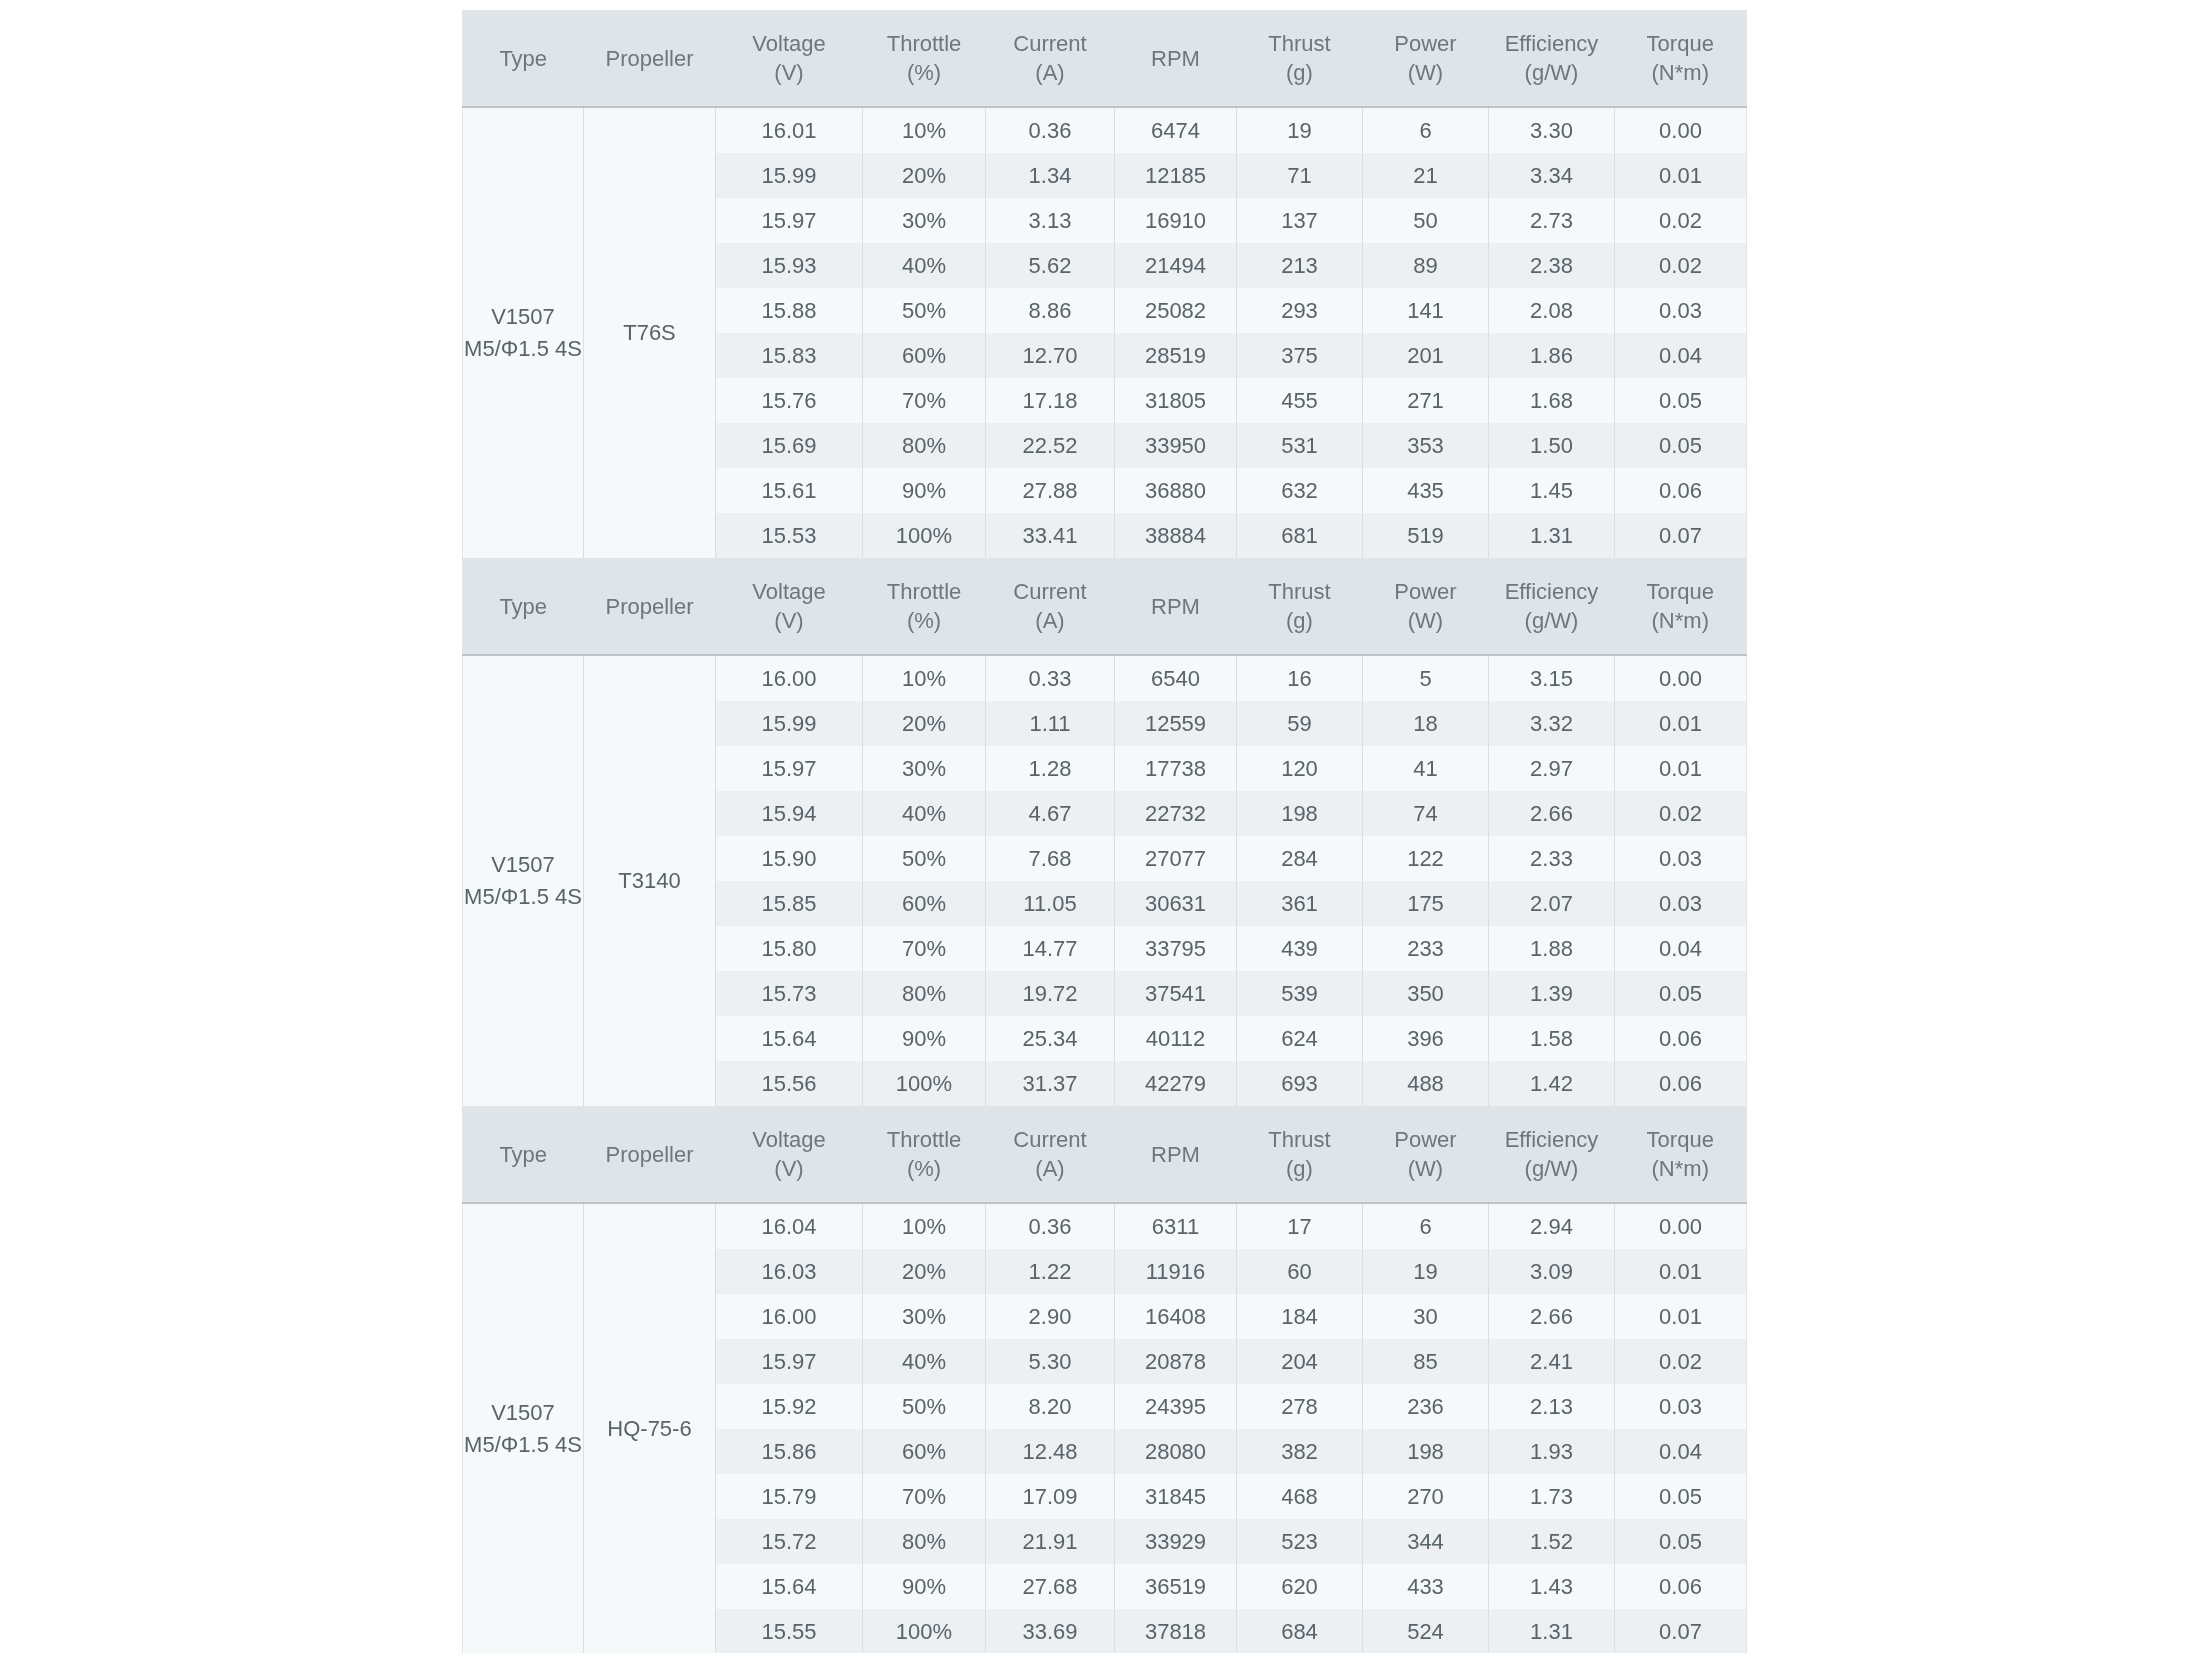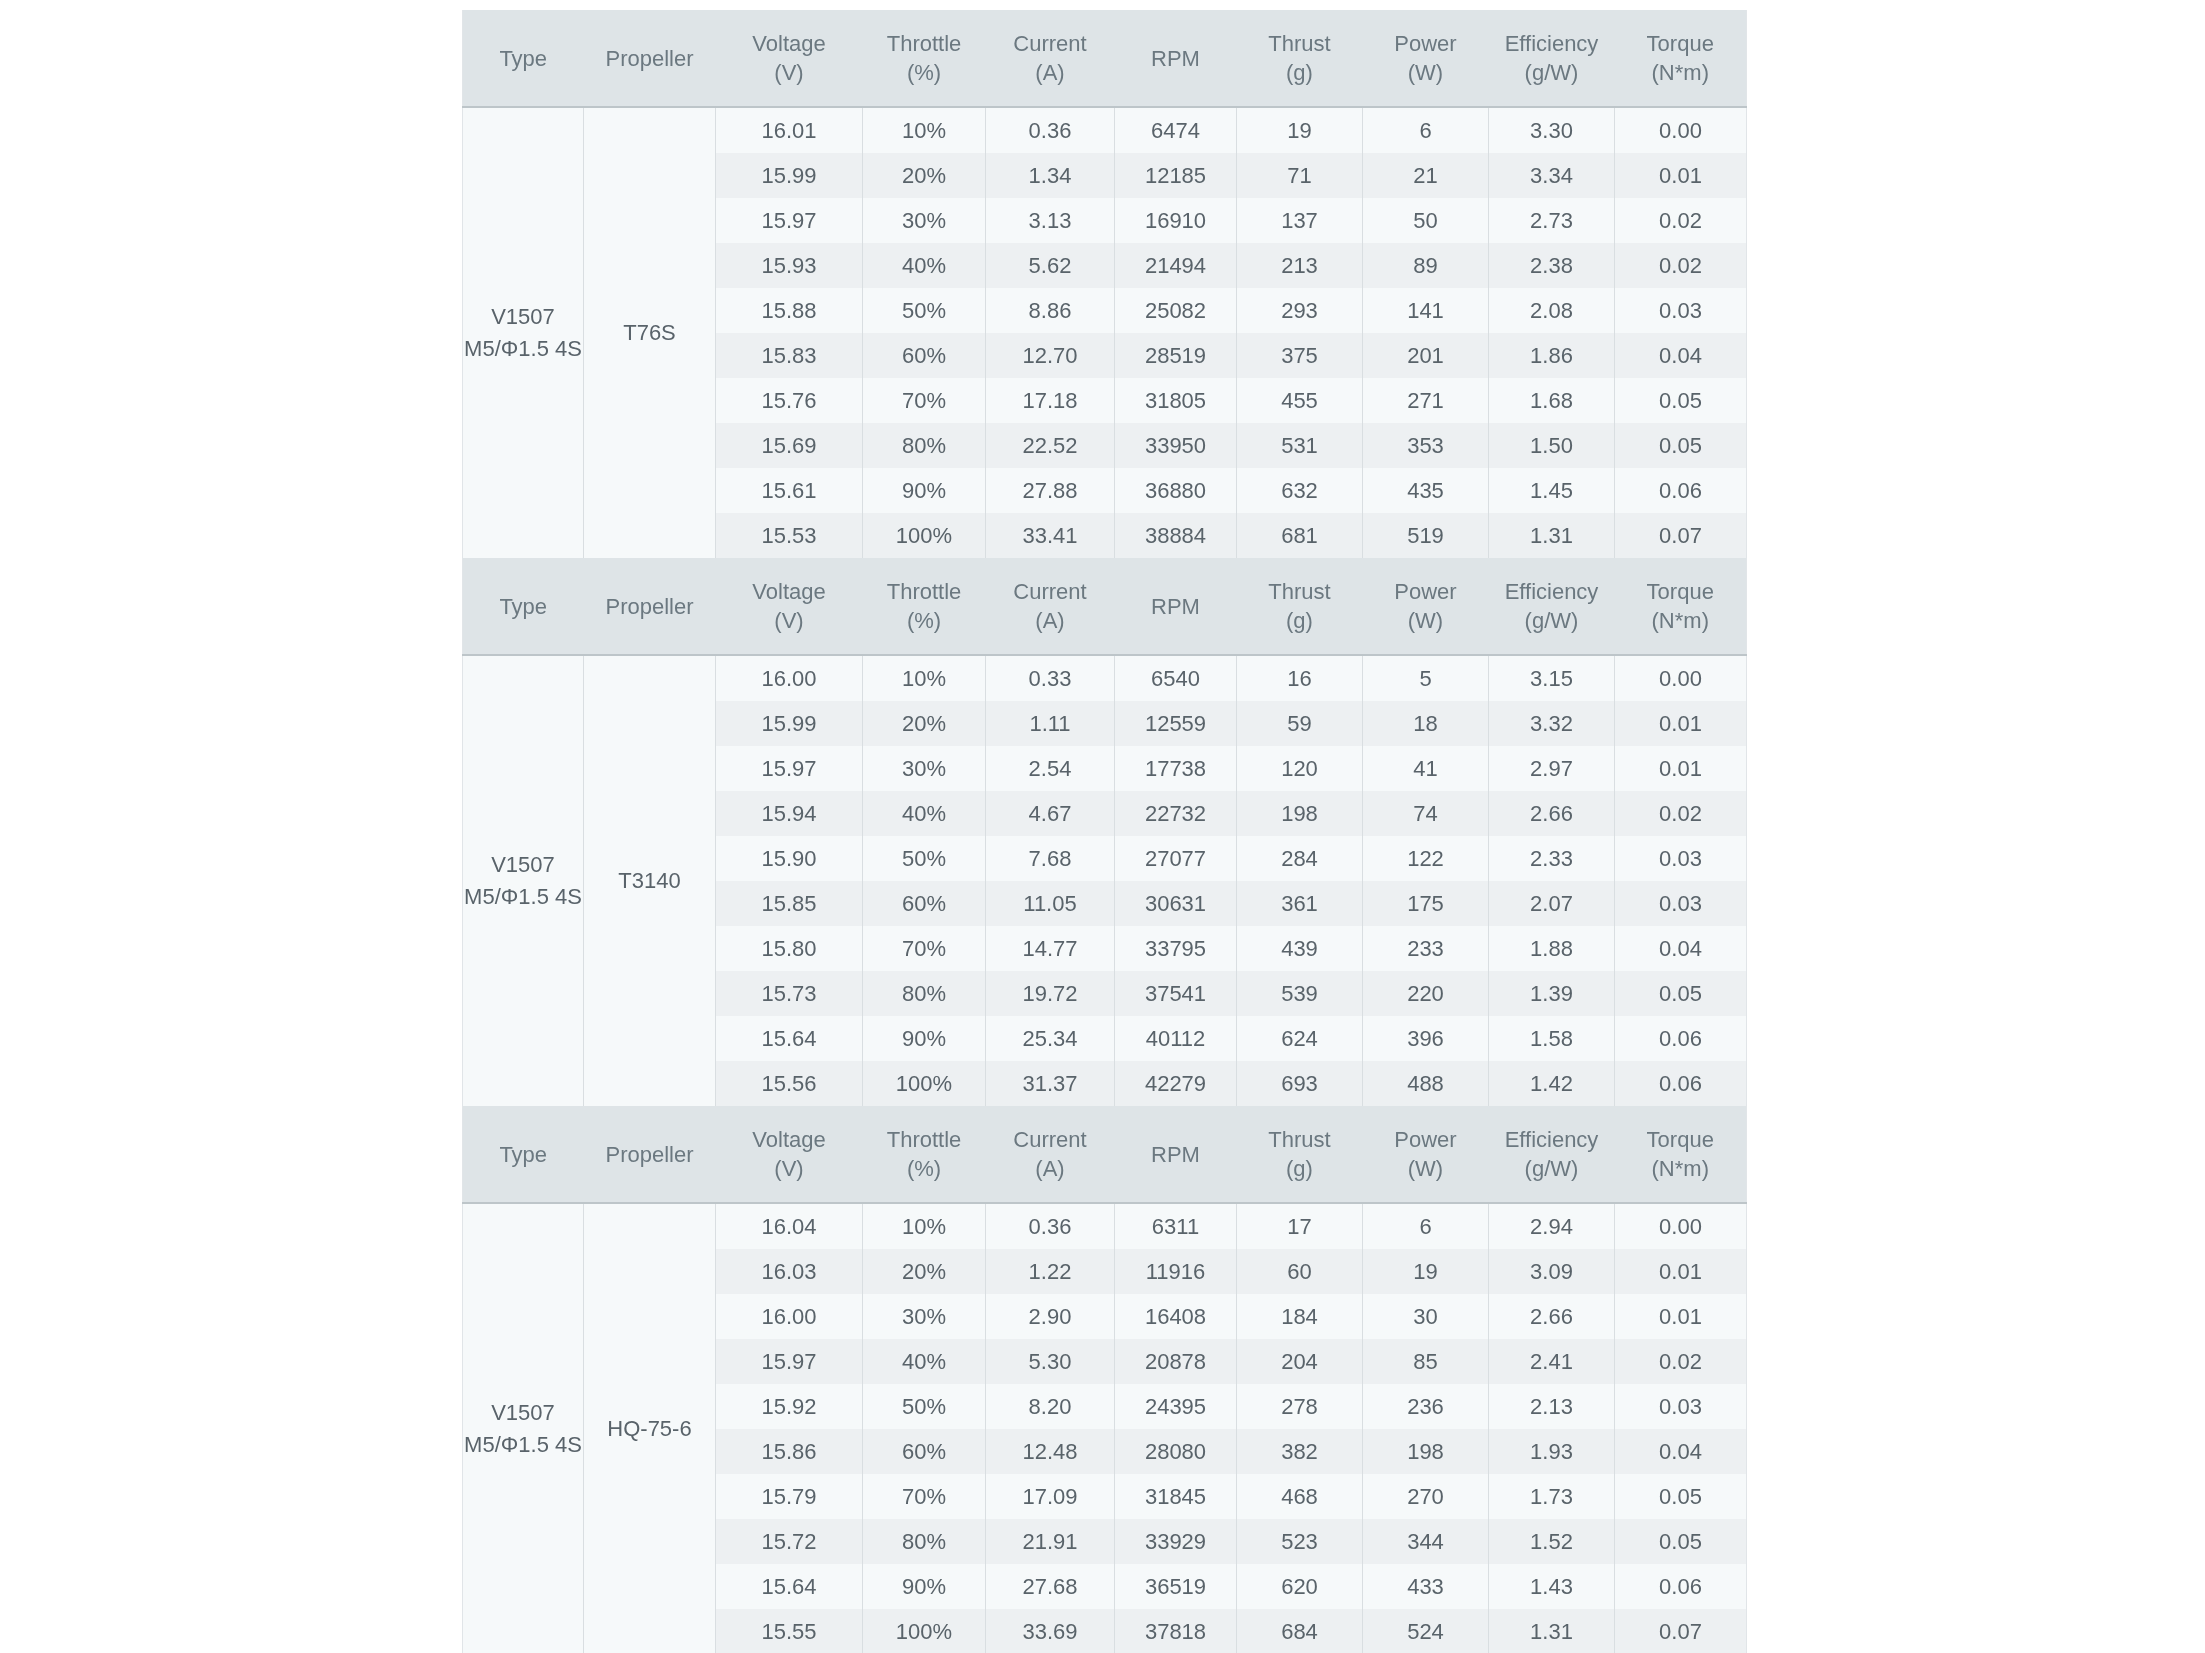--- a/index.html
+++ b/index.html
@@ -286,21 +286,21 @@
             <td>1.11</td>
             <td>12559</td>
             <td>59</td>
             <td>18</td>
             <td>3.32</td>
             <td>0.01</td>
           </tr>
           <tr class="odd">
             <td>15.97</td>
             <td>30%</td>
-            <td>2.54</td>
+            <td>1.28</td>
             <td>17738</td>
             <td>120</td>
             <td>41</td>
             <td>2.97</td>
             <td>0.01</td>
           </tr>
           <tr class="even">
             <td>15.94</td>
             <td>40%</td>
             <td>4.67</td>
@@ -339,21 +339,21 @@
             <td>233</td>
             <td>1.88</td>
             <td>0.04</td>
           </tr>
           <tr class="even">
             <td>15.73</td>
             <td>80%</td>
             <td>19.72</td>
             <td>37541</td>
             <td>539</td>
-            <td>220</td>
+            <td>350</td>
             <td>1.39</td>
             <td>0.05</td>
           </tr>
           <tr class="odd">
             <td>15.64</td>
             <td>90%</td>
             <td>25.34</td>
             <td>40112</td>
             <td>624</td>
             <td>396</td>

